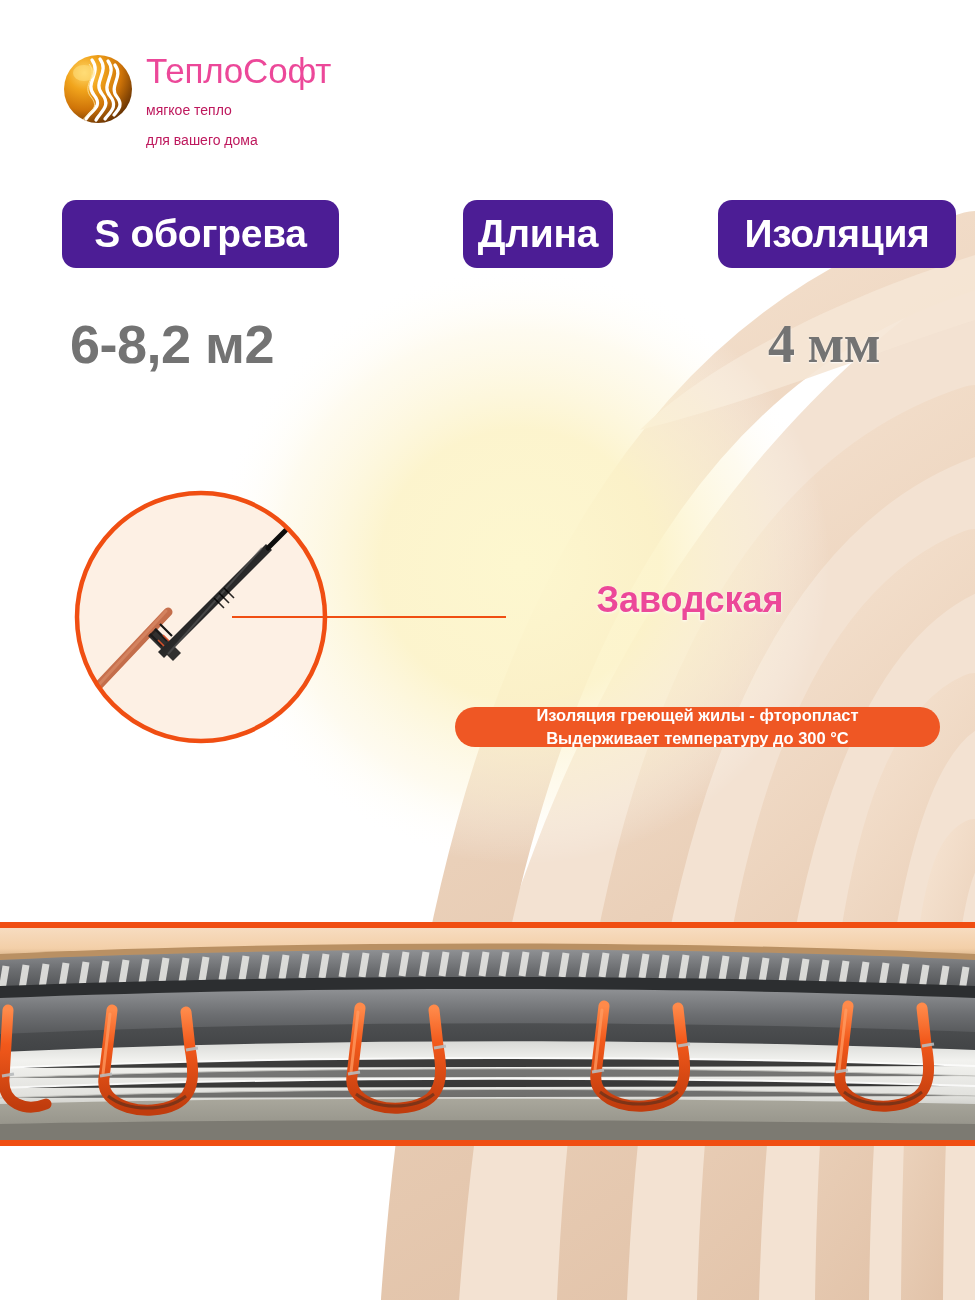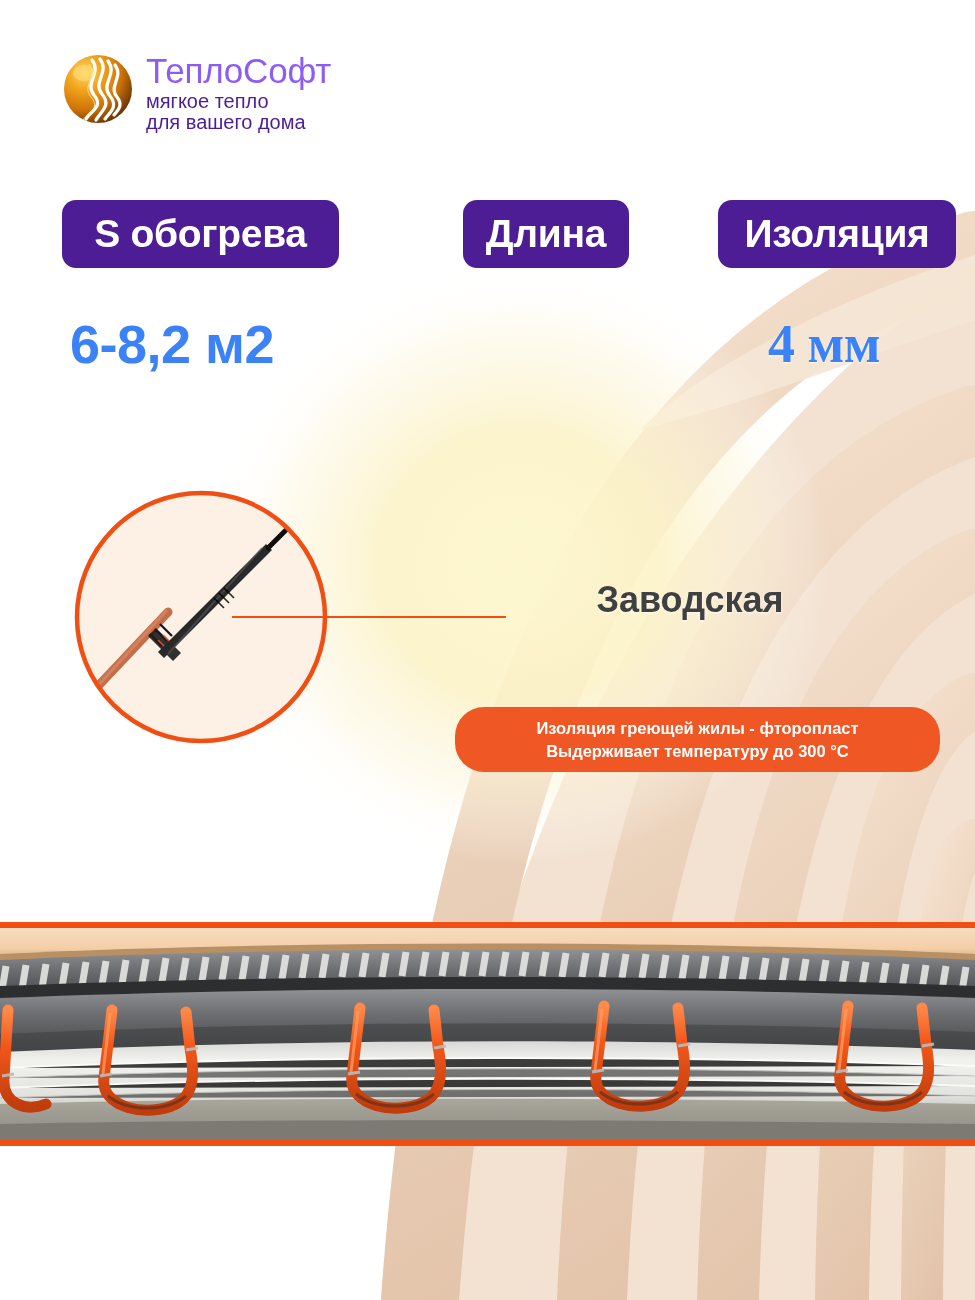--- a/index.html
+++ b/index.html
@@ -8,55 +8,55 @@
   #page{position:relative;width:975px;height:1300px;background:#ffffff;overflow:hidden;}
 
   
   #bg-swirls{position:absolute;left:0;top:0;width:975px;height:1300px;z-index:0;}
   #bg-glow{position:absolute;left:0;top:0;width:975px;height:1300px;z-index:1;pointer-events:none;}
 
   
   #logo{position:absolute;left:62px;top:50px;width:320px;height:90px;z-index:6;}
   #logo-mark{position:absolute;left:0;top:3px;width:72px;height:72px;}
   #logo-text{position:absolute;left:84px;top:0px;width:240px;}
-  .logo-title{font-size:35px;line-height:41px;color:#8b5cf6;font-weight:400;letter-spacing:-0.2px;
+  .logo-title{font-size:35px;line-height:41px;color:#ec4899;font-weight:400;letter-spacing:-0.2px;
               font-family:"Liberation Sans",sans-serif;white-space:nowrap;}
-  .logo-sub{font-size:20px;line-height:19.5px;color:#4c1d95;font-weight:400;white-space:nowrap;margin-top:1px;}
+  .logo-sub{font-size:14px;line-height:19.5px;color:#be185d;font-weight:400;white-space:nowrap;margin-top:10px;}
 
   
   .badge{position:absolute;z-index:6;background:#4c1d95;border-radius:14px;
          display:flex;align-items:center;justify-content:center;
          color:#ffffff;font-weight:700;font-size:39px;letter-spacing:-0.3px;
          font-family:"Liberation Sans",sans-serif;white-space:nowrap;}
   #badge-area{left:62px;top:200px;width:277px;height:68px;}
-  #badge-length{left:463px;top:200px;width:166px;height:68px;}
+  #badge-length{left:463px;top:200px;width:150px;height:68px;}
   #badge-diameter{left:718px;top:200px;width:238px;height:68px;}
 
-  .spec-value{position:absolute;z-index:6;color:#3b82f6;font-weight:700;font-size:54px;
+  .spec-value{position:absolute;z-index:6;color:#737373;font-weight:700;font-size:54px;
               letter-spacing:-0.5px;white-space:nowrap;font-family:"Liberation Sans",sans-serif;
               text-shadow:0 1px 2px rgba(255,255,255,.85);}
   #value-area{left:70px;top:313px;}
   #value-length{left:455px;top:313px;}
   #value-diameter{left:768px;top:313px;font-family:Liberation Serif, serif;}
 
   
   #magnifier{position:absolute;left:72px;top:488px;width:258px;height:258px;z-index:5;}
 
   
   #leader-line{position:absolute;left:232px;top:616px;width:274px;height:2px;
                background:#f04e12;z-index:5;}
 
   
   #callout{position:absolute;left:440px;top:573px;width:500px;z-index:6;text-align:center;}
-  .callout-line{color:#404040;font-weight:700;font-size:36px;line-height:54px;
+  .callout-line{color:#ec4899;font-weight:700;font-size:36px;line-height:54px;
                 white-space:nowrap;font-family:"Liberation Sans",sans-serif;
                 text-shadow:0 1px 3px rgba(255,255,255,.9);}
 
   
-  #info-pill{position:absolute;left:455px;top:707px;width:485px;height:65px;z-index:6;
+  #info-pill{position:absolute;left:455px;top:707px;width:485px;height:40px;z-index:6;
              background:#ef5724;border-radius:29px;display:flex;flex-direction:column;
              align-items:center;justify-content:center;}
   .pill-line{color:#ffffff;font-weight:700;font-size:16.5px;line-height:23px;
              white-space:nowrap;font-family:"Liberation Sans",sans-serif;}
 
   
   #photo-band{position:absolute;left:0;top:922px;width:975px;height:224px;z-index:7;
               border-top:6px solid #f04e12;border-bottom:6px solid #f04e12;box-sizing:border-box;
               overflow:hidden;background:#6e6e6e;}
   #photo-svg{position:absolute;left:0;top:0;width:975px;height:212px;}

